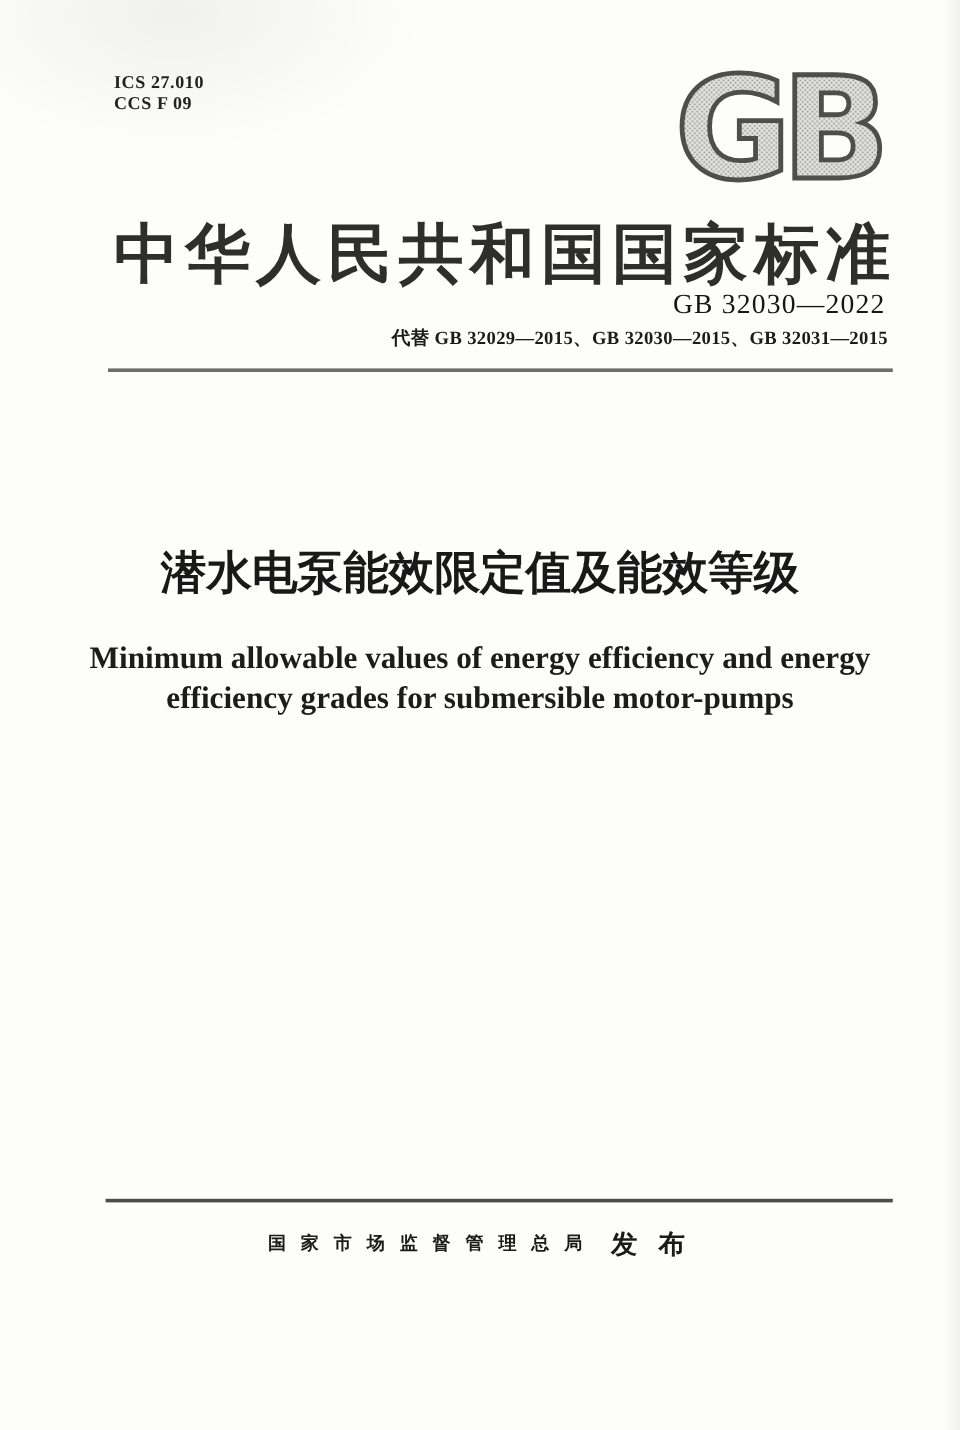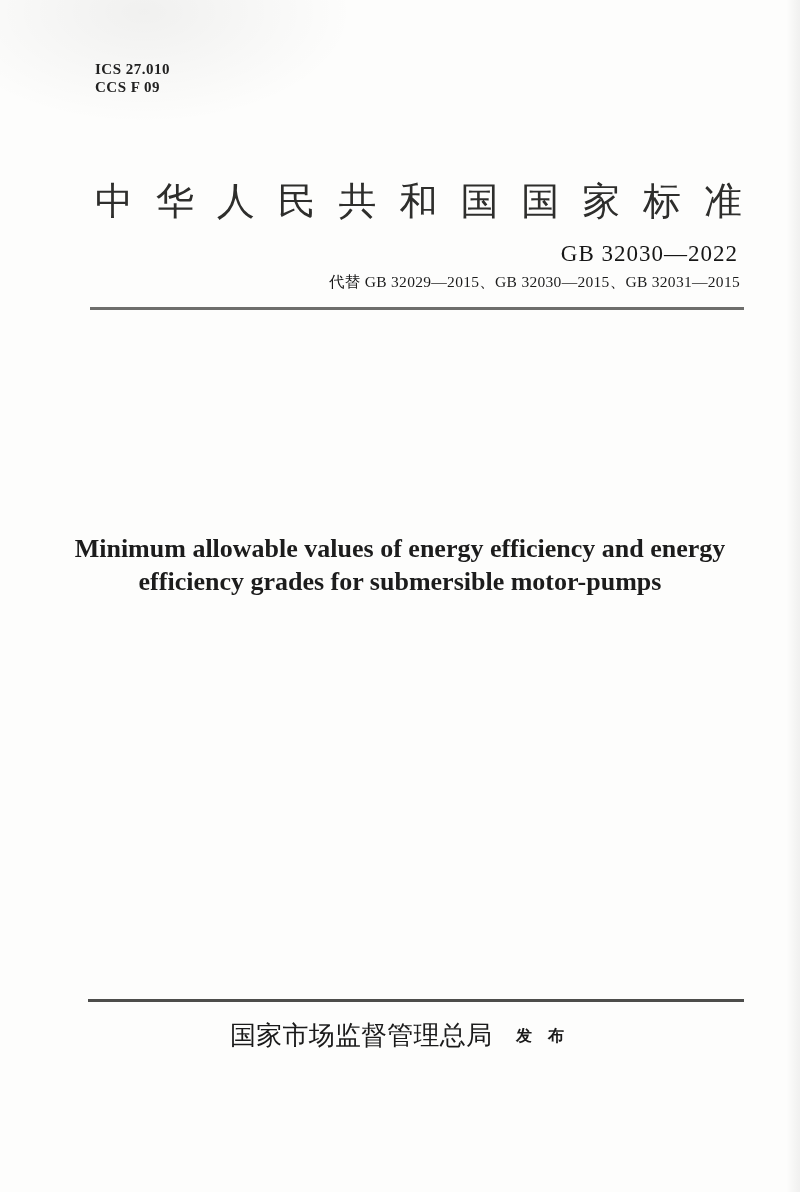--- a/index.html
+++ b/index.html
@@ -38,22 +38,22 @@
     width: 204px;
     height: 106px;
   }
 
   .std-title {
     position: absolute;
     left: 95px;
     right: 58px;
     top: 176px;
     font-family: "Liberation Serif", "DejaVu Serif", serif;
-    font-weight: 400;
-    font-size: 38px;
+    font-weight: 700;
+    font-size: 54px;
     color: #2e2e2c;
     text-align: justify;
     text-align-last: justify;
     white-space: nowrap;
   }
 
   .std-number {
     position: absolute;
     right: 62px;
     top: 241px;
@@ -62,21 +62,21 @@
     font-size: 23px;
     letter-spacing: 1px;
     color: #161616;
   }
 
   .replaces {
     position: absolute;
     right: 60px;
     top: 272px;
     font-family: "Liberation Serif", "DejaVu Serif", serif;
-    font-weight: normal;
+    font-weight: bold;
     font-size: 15.5px;
     letter-spacing: 0.3px;
     color: #1b1b1b;
   }
 
   .rule-top {
     position: absolute;
     left: 90px;
     right: 56px;
     top: 307px;
@@ -138,62 +138,75 @@
     right: 0;
     top: 1022px;
     display: flex;
     justify-content: center;
     align-items: center;
     gap: 24px;
   }
 
   .issuer-lines {
     font-family: "Liberation Serif", "DejaVu Serif", serif;
-    font-weight: 400;
-    font-size: 26px;
+    font-weight: 700;
+    font-size: 15px;
     line-height: 28px;
     color: #1a1a1a;
   }
 
   .issuer-line {
     width: 262px;
     text-align: justify;
     text-align-last: justify;
     white-space: nowrap;
   }
 
   .publish-label {
     font-family: "Liberation Serif", "DejaVu Serif", serif;
     font-weight: 600;
-    font-size: 16px;
+    font-size: 22px;
     letter-spacing: 6px;
     color: #1a1a1a;
     white-space: nowrap;
     text-align: right;
   }
 </style>
 </head>
 <body>
 
 <div class="page">
 
   <div class="ics-block">
     <div>ICS 27.010</div>
     <div>CCS F 09</div>
   </div>
 
+  <div class="logo-wrap">
+    <svg width="204" height="106" viewBox="0 0 204 106">
+      <defs>
+        <pattern id="halftone" width="4" height="4" patternUnits="userSpaceOnUse">
+          <rect width="4" height="4" fill="#e3e3e1"></rect>
+          <circle cx="1" cy="1" r="0.85" fill="#9a9a96"></circle>
+          <circle cx="3" cy="3" r="0.85" fill="#9a9a96"></circle>
+        </pattern>
+      </defs>
+      <text x="102" y="94" text-anchor="middle" font-family="'DejaVu Sans', sans-serif" font-weight="bold" font-size="118" letter-spacing="-8" fill="url(#halftone)" stroke="#4e4e4c" stroke-width="4">GB</text>
+    </svg>
+  </div>
 
   <div class="std-title">中华人民共和国国家标准</div>
 
   <div class="std-number">GB 32030—2022</div>
 
   <div class="replaces">代替 GB 32029—2015、GB 32030—2015、GB 32031—2015</div>
 
   <div class="rule-top"></div>
 
+  <div class="title-cn">潜水电泵能效限定值及能效等级</div>
 
   <div class="title-en">
     <div>Minimum allowable values of energy efficiency and energy</div>
     <div>efficiency grades for submersible motor-pumps</div>
   </div>
 
 
   <div class="rule-bottom"></div>
 
   <div class="issuer-block">

